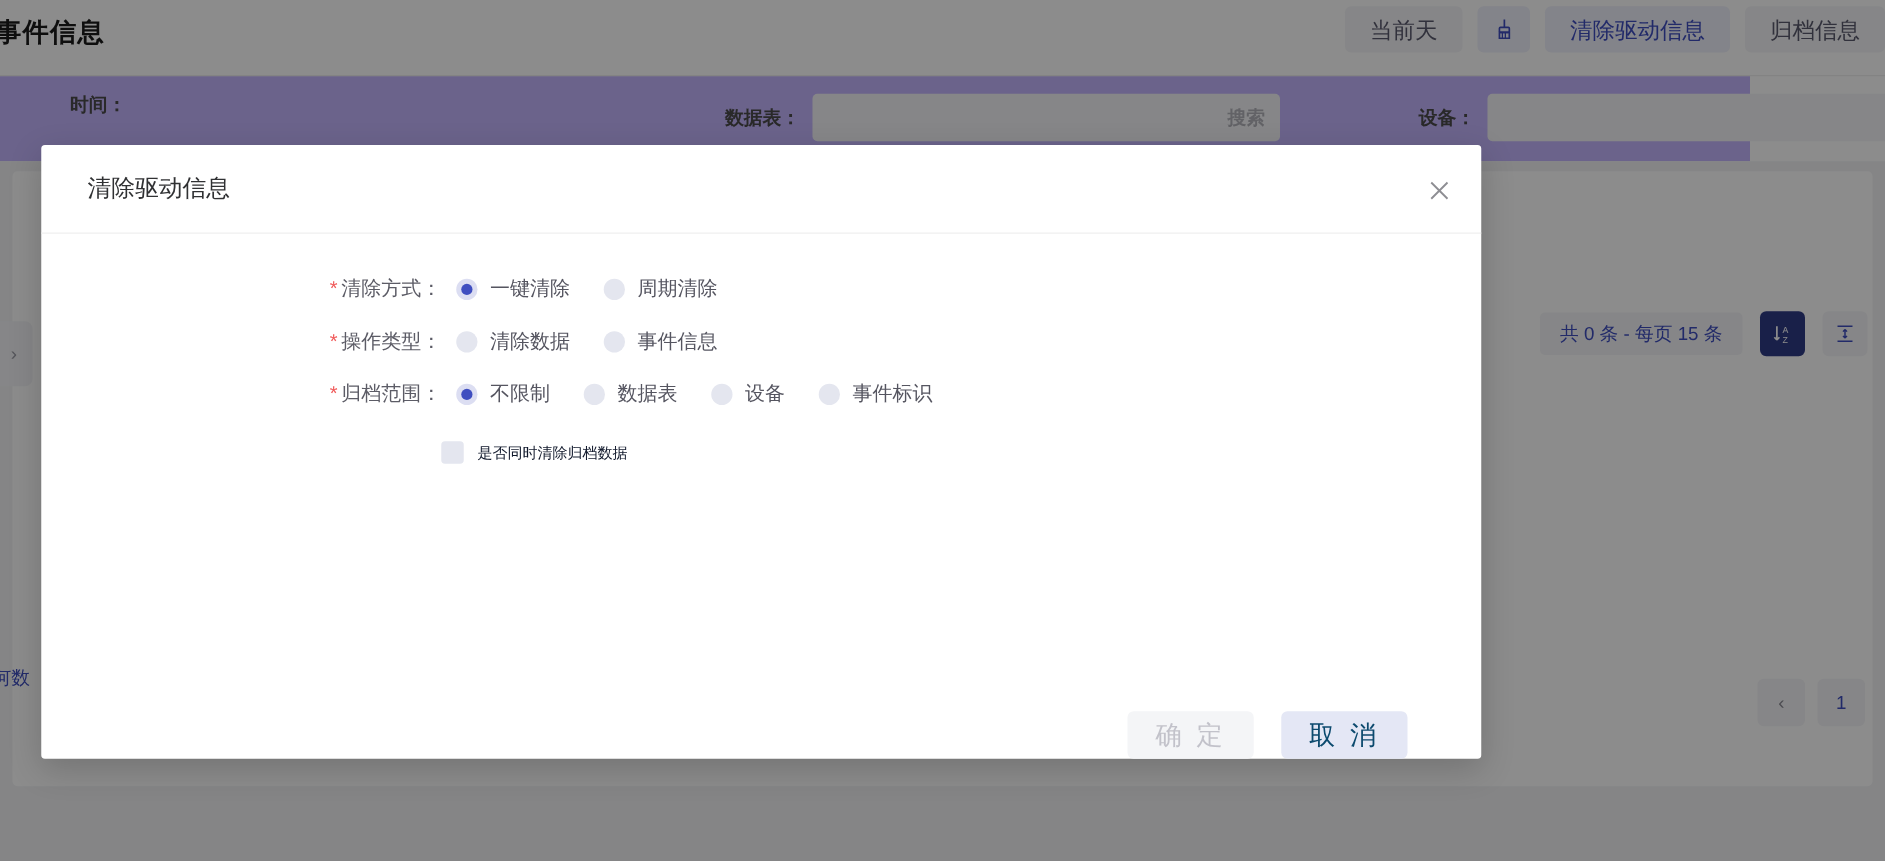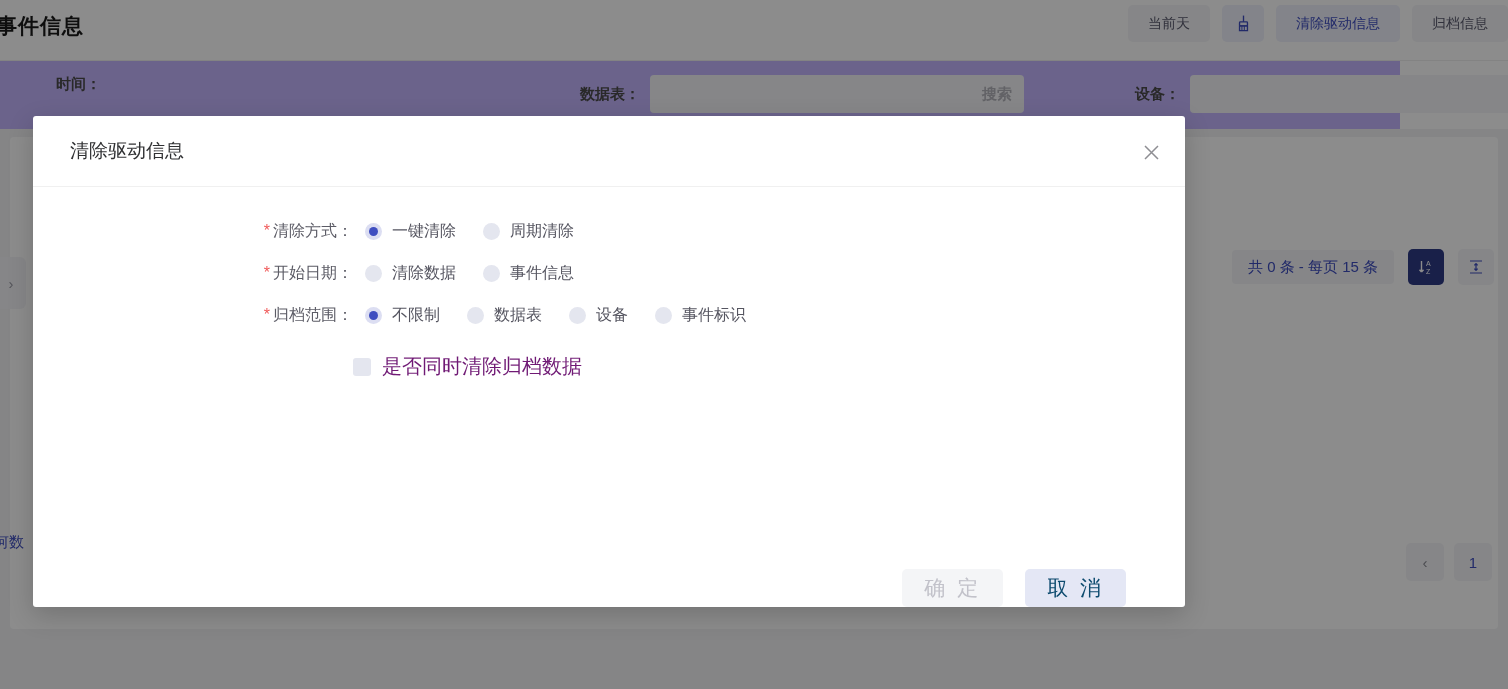--- a/index.html
+++ b/index.html
@@ -18,21 +18,21 @@
     background:#ffffff;border-bottom:1px solid #eeeeee;
   }
   .hdr-title{
     position:absolute;left:-4px;top:12px;
     font-size:21px;font-weight:700;color:#1b1b1b;letter-spacing:1px;
     white-space:nowrap;
   }
   .hdr-actions{position:absolute;right:0;top:5px;display:flex;align-items:center;gap:12px;}
   .btn{
     height:37px;border-radius:5px;border:none;background:#f4f5f7;
-    font-size:14px;color:#4a4a4a;padding:0 20px;cursor:pointer;
+    font-size:18px;color:#4a4a4a;padding:0 20px;cursor:pointer;
     font-family:inherit;display:flex;align-items:center;justify-content:center;
     white-space:nowrap;
   }
   .btn.blue{color:#3f4ec0;background:#eef0fb;}
   .btn.icon-btn{width:42px;padding:0;background:#eef0fb;}
   .btn.plain{background:#f4f5f7;color:#5a5a6e;}
   .broom{width:19px;height:19px;display:block;}
 
   .filters{
     position:absolute;left:0;top:61px;width:1400px;height:68px;background:#c4b5fd;font-weight:bold;
@@ -119,21 +119,21 @@
   .radio.on .rdot::after{
     content:"";width:9px;height:9px;border-radius:50%;background:#3f4ec0;display:block;
   }
   .rtext{font-size:16px;color:#555560;white-space:nowrap;}
 
   .check-row{display:flex;align-items:center;margin-top:27px;}
   .check-pad{width:320px;flex:0 0 320px;}
   .cbox{
     width:18px;height:18px;border-radius:3px;background:#e4e6ef;flex:0 0 18px;cursor:pointer;
   }
-  .check-label{font-size:20px;color:#701a75;margin-left:11px;white-space:nowrap;cursor:pointer;}
+  .check-label{font-size:12px;color:#0f172a;margin-left:11px;white-space:nowrap;cursor:pointer;}
 
   .dlg-foot{
     position:absolute;right:59px;bottom:0;display:flex;align-items:center;gap:22px;
   }
   .dbtn{
     height:38px;border-radius:5px;border:none;font-size:21px;padding:0 22px;cursor:pointer;
     font-family:inherit;letter-spacing:3px;display:flex;align-items:center;justify-content:center;
   }
   .dbtn.confirm{background:#f4f5f7;color:#c2c2ca;cursor:not-allowed;}
   .dbtn.cancel{background:#e4e7f5;color:#0c4a6e;}
@@ -234,21 +234,21 @@
         </div>
         <div class="radio">
           <span class="rdot"></span>
           <span class="rtext">周期清除</span>
         </div>
       </div>
     </div>
 
     <div class="form-row">
       <div class="row-label">
-        <span class="req">*</span><span>开始日期：</span>
+        <span class="req">*</span><span>操作类型：</span>
       </div>
       <div class="opts">
         <div class="radio">
           <span class="rdot"></span>
           <span class="rtext">清除数据</span>
         </div>
         <div class="radio">
           <span class="rdot"></span>
           <span class="rtext">事件信息</span>
         </div>

